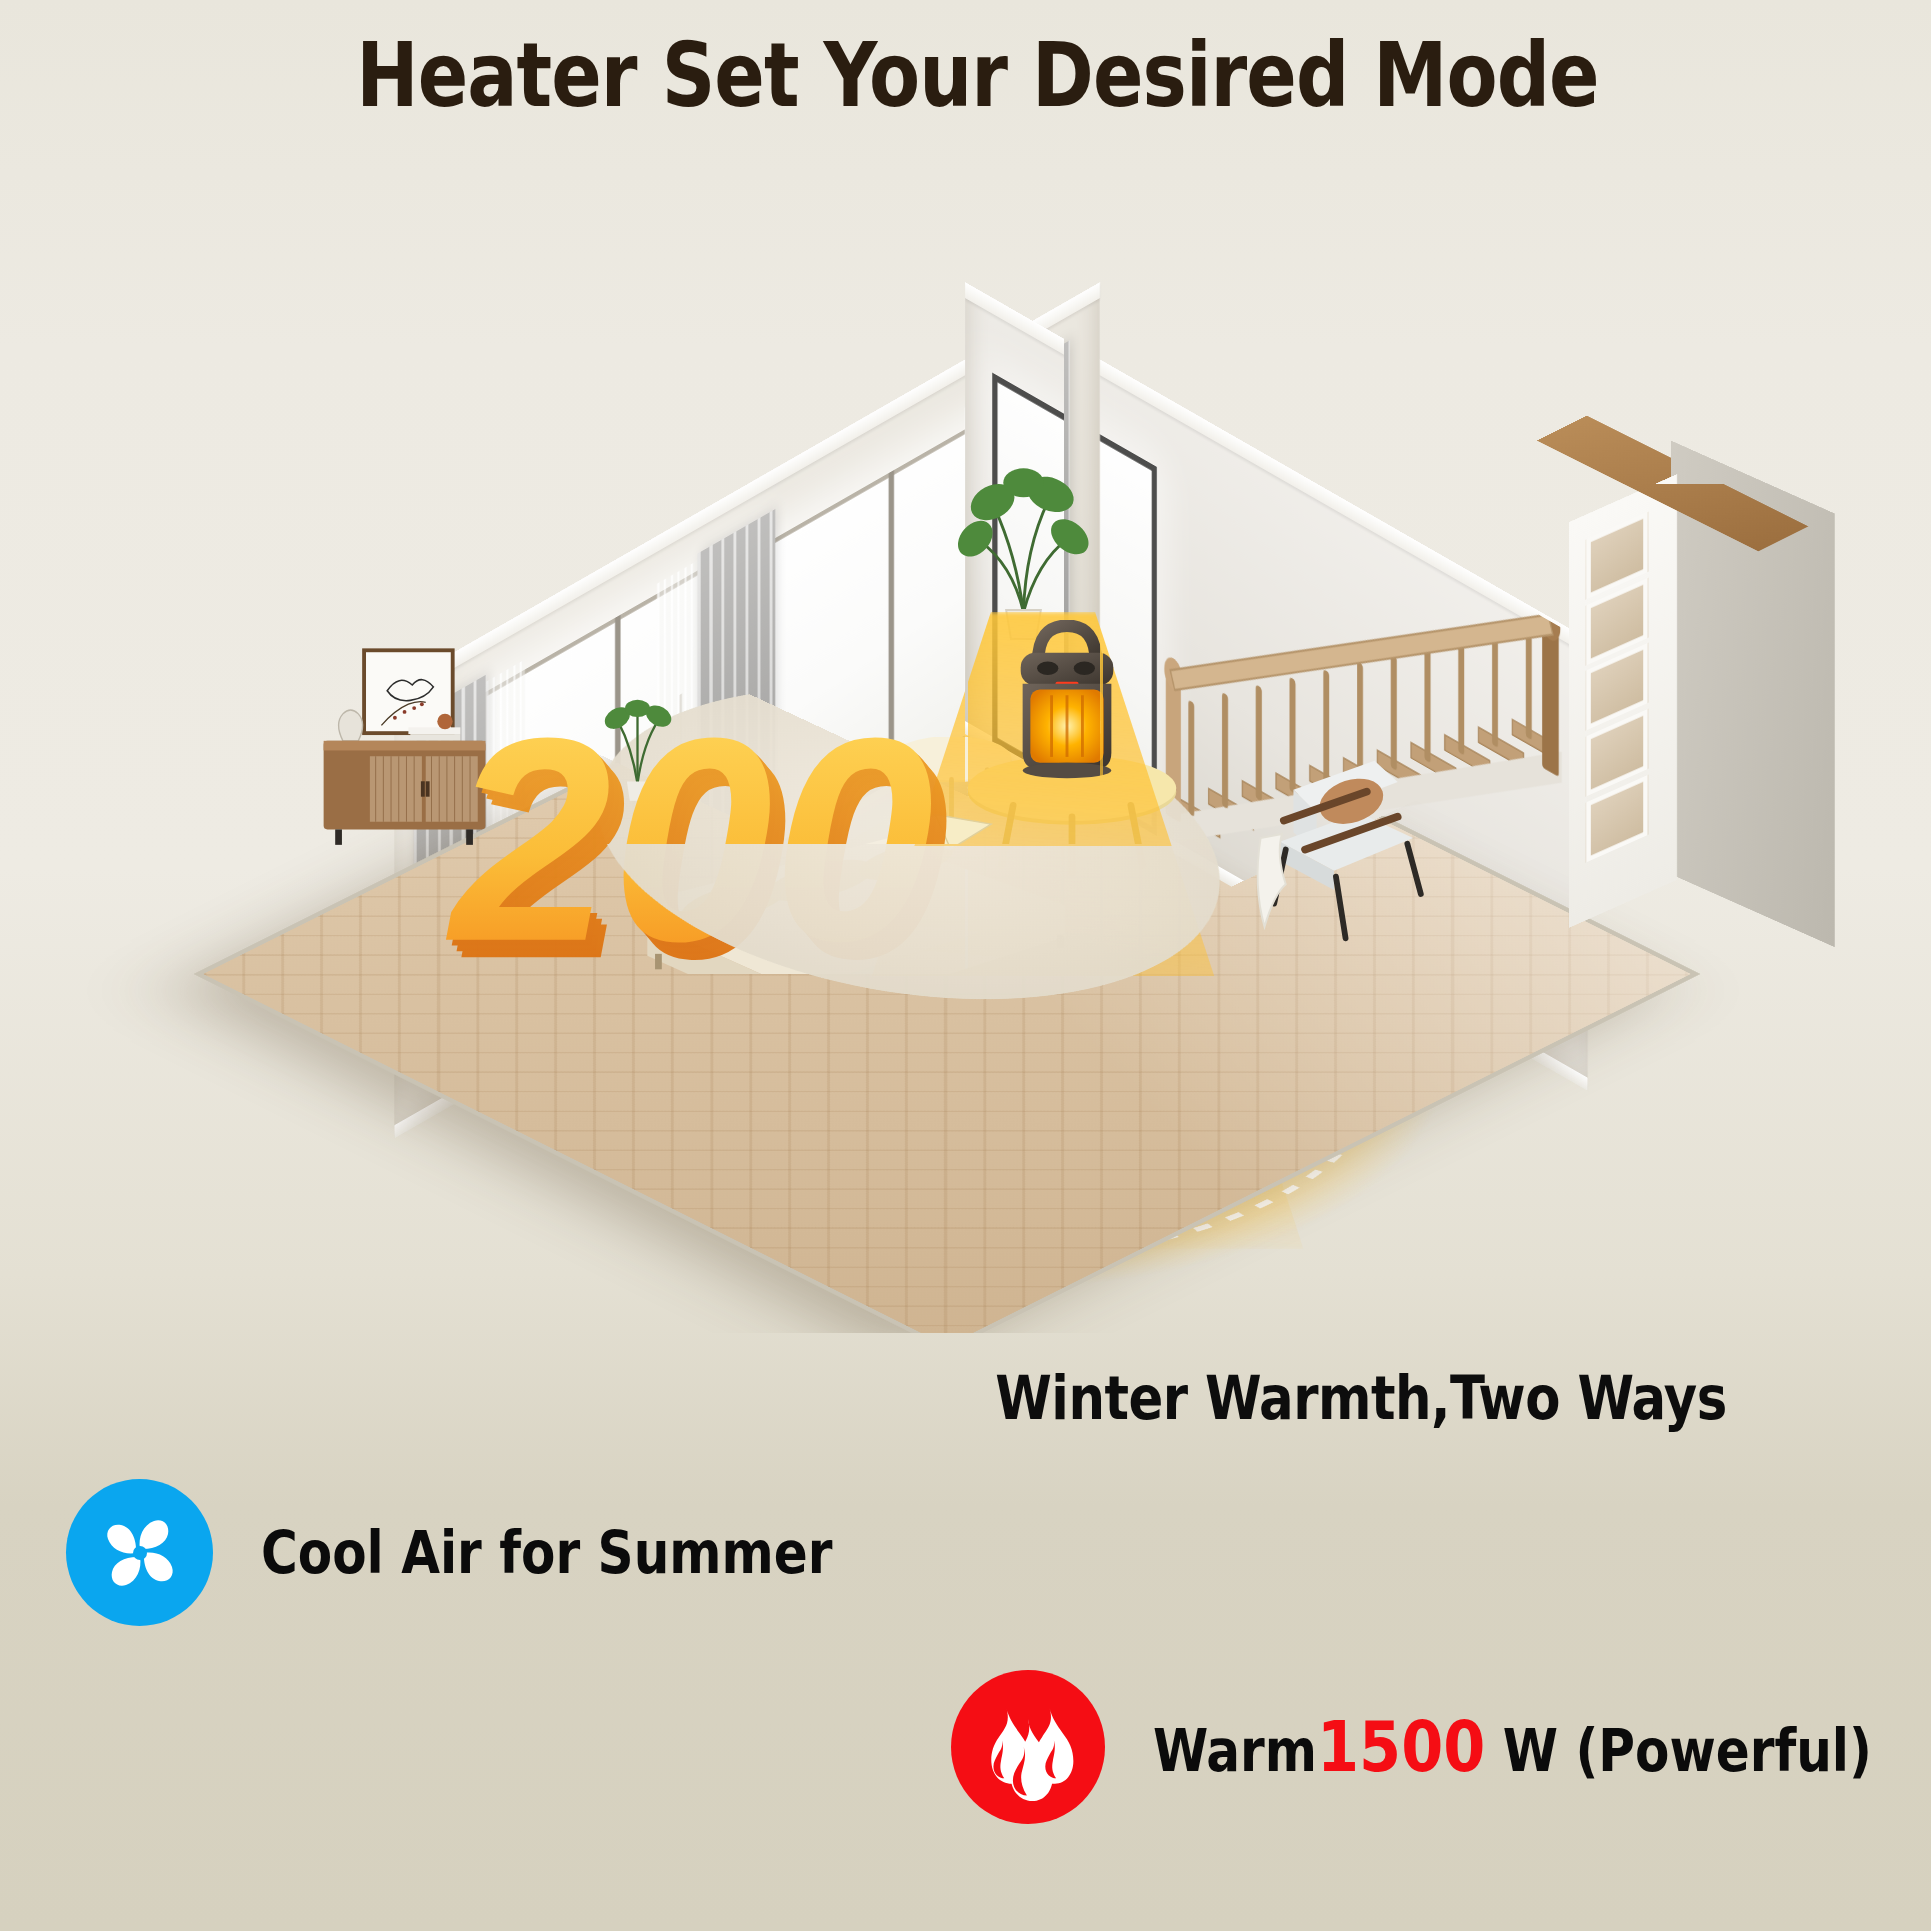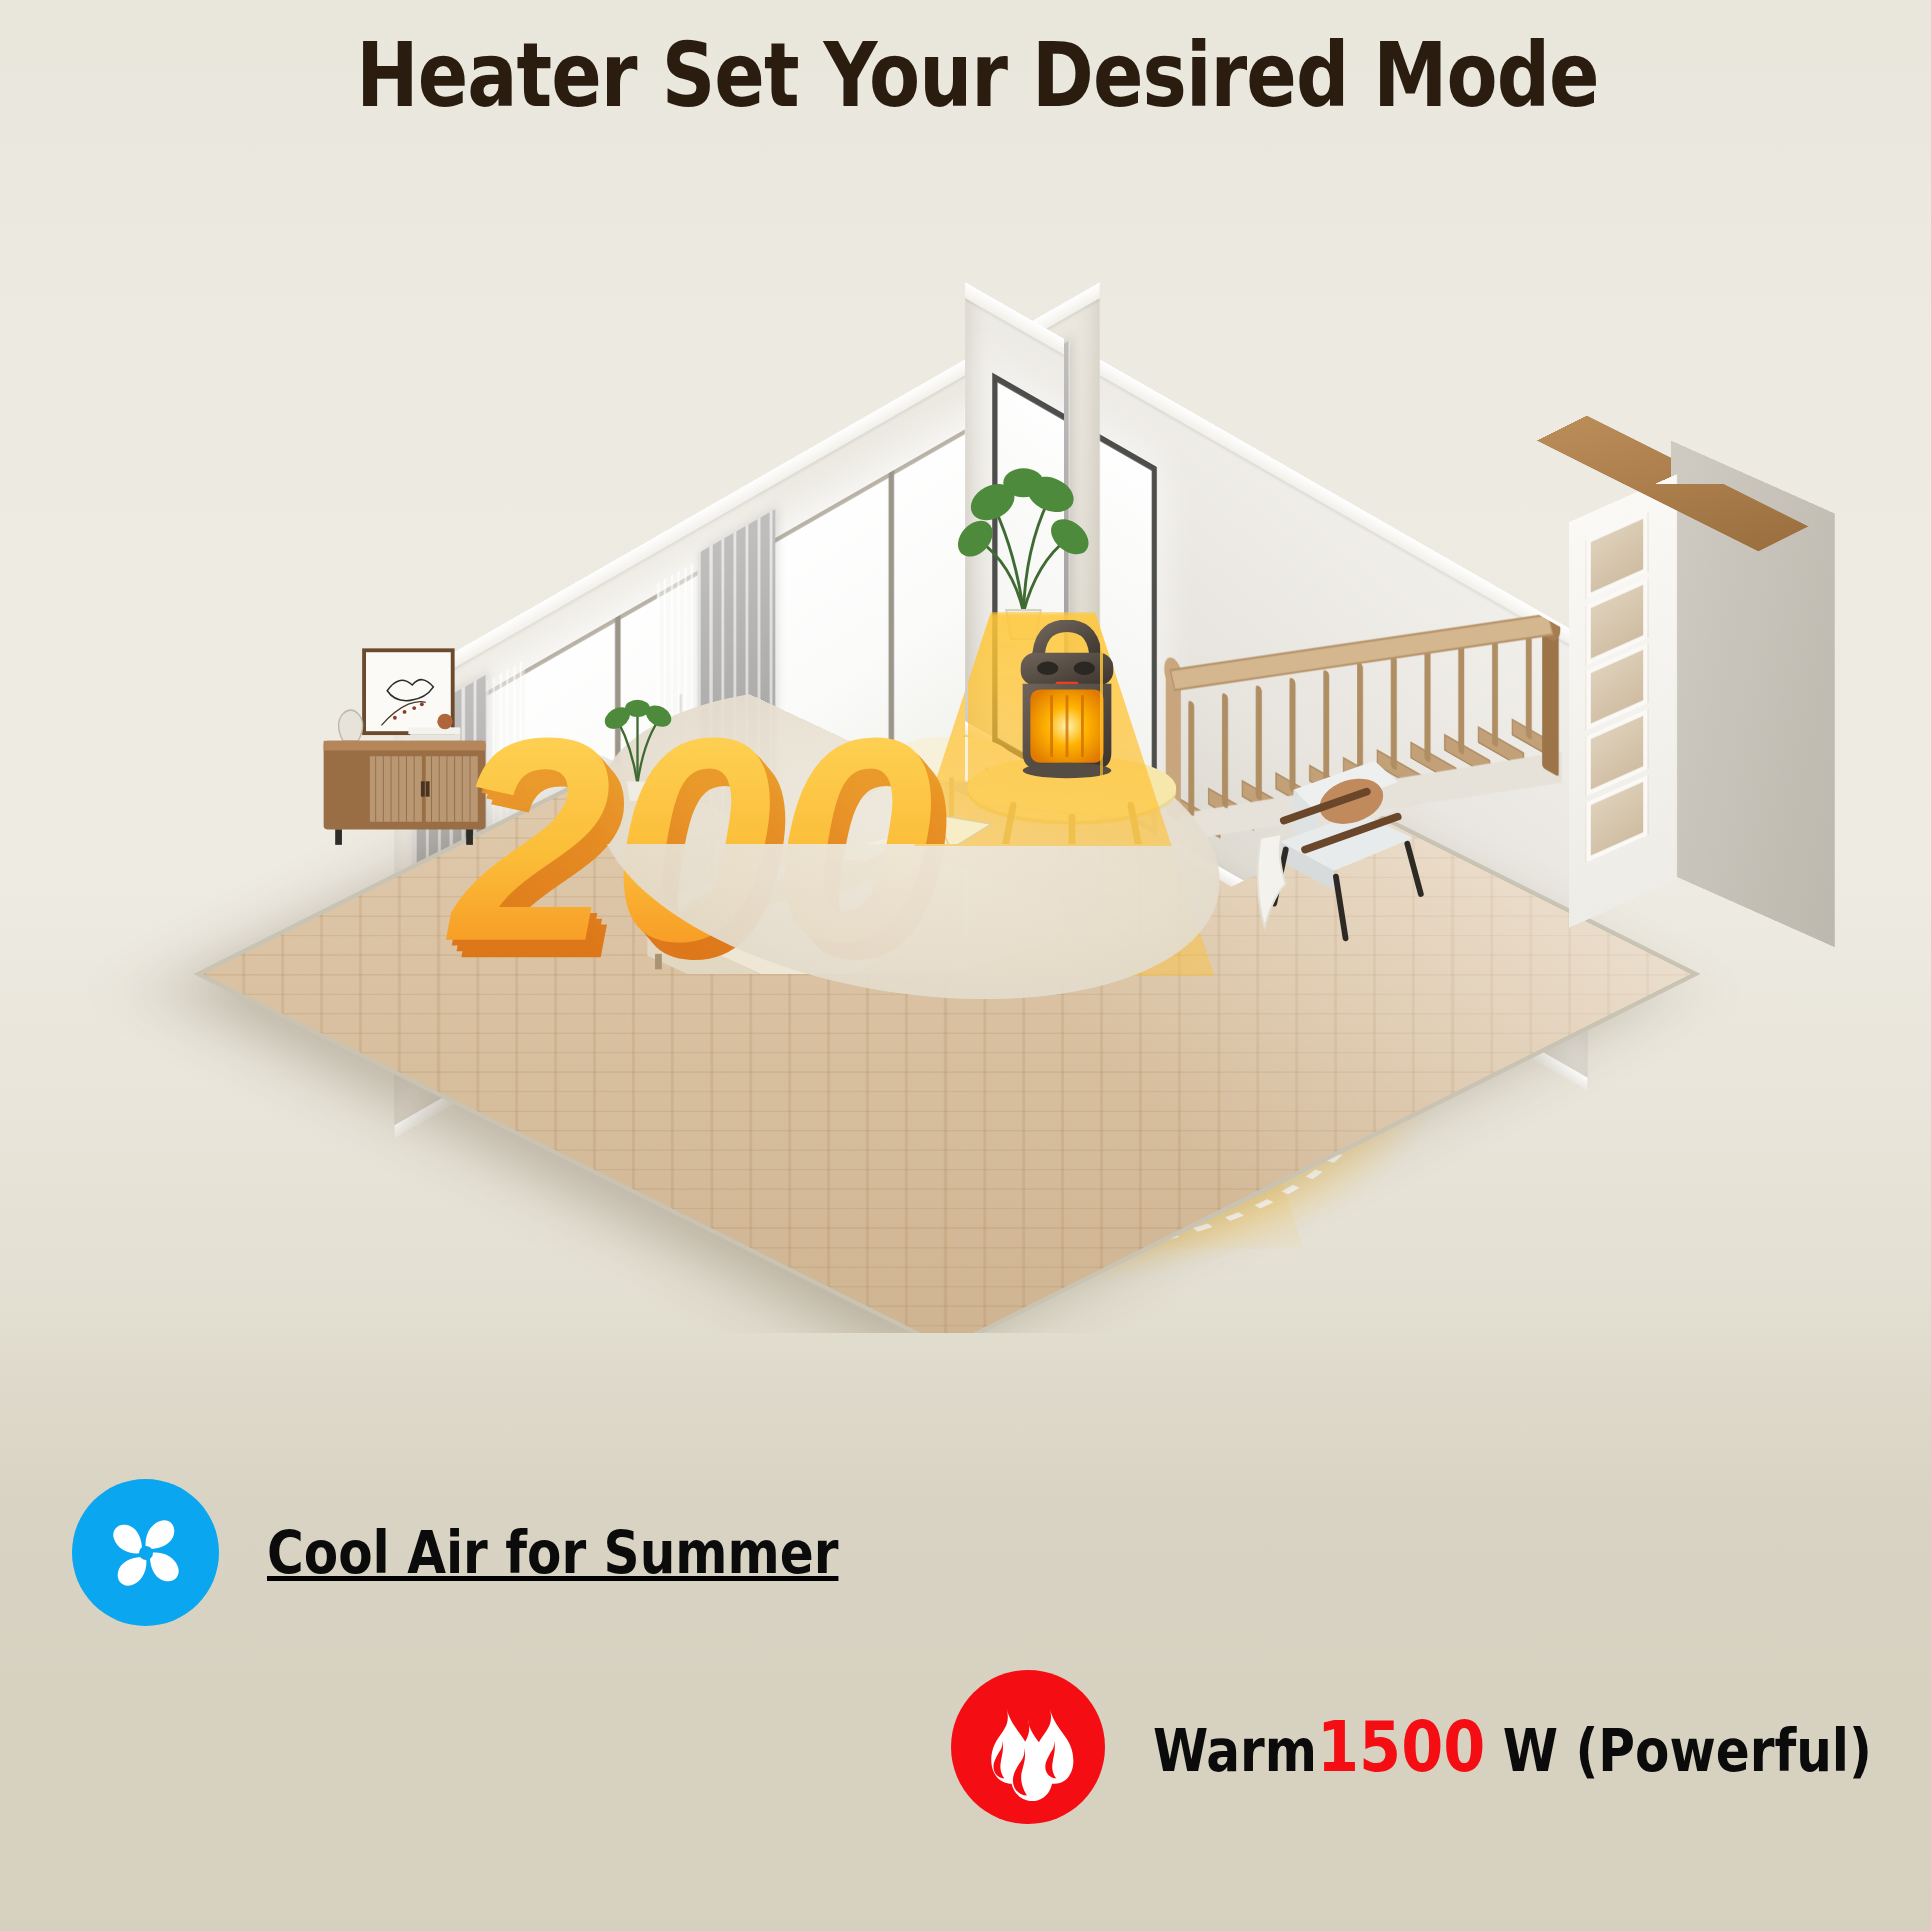--- a/index.html
+++ b/index.html
@@ -201,21 +201,21 @@
   }
   .winter-head{
     position:absolute; left:927px; top:31px; width:869px; text-align:center;
   }
   .winter-head span{
     font-family:"Liberation Sans Narrow","DejaVu Sans Condensed","Liberation Sans",sans-serif;
     font-size:60px; font-weight:bold; color:#0d0d0d; letter-spacing:-0.5px;
     transform:scaleX(.95); display:inline-block;
   }
   .frow{ position:absolute; display:flex; align-items:center; }
-  .fcool{ left:72px;  top:147px;text-decoration:underline; }
+  .fcool{ left:66px;  top:147px; }
   .f750 { left:932px; top:135px; }
   .f1500{ left:951px; top:338px; }
 
   .badge{ border-radius:50%; display:flex; align-items:center; justify-content:center; flex:0 0 auto; }
   .badge-cool { width:147px; height:147px; background:#0aa6ef; }
   .badge-750  { width:147px; height:147px; background:#f4671a; }
   .badge-1500 { width:154px; height:154px; background:#f50d14; }
 
   .flabel{
     margin-left:48px;
@@ -544,20 +544,23 @@
         <text x="322" y="498" font-family="'Liberation Sans',sans-serif" font-size="178" font-weight="bold" fill="url(#numSide)" transform="translate(4,4)">sq.ft</text>
       </g>
       <text x="322" y="498" font-family="'Liberation Sans',sans-serif" font-size="178" font-weight="bold" fill="url(#unitFace)">sq.ft</text>
     </svg>
 
   </div>
 </div>
 
 <div class="features">
 
+  <div class="winter-head">
+    <span>Winter Warmth,Two Ways</span>
+  </div>
 
   <div class="frow fcool">
     <div class="badge badge-cool">
       <svg width="100" height="100" viewBox="0 0 100 100">
         <g fill="#ffffff">
           <path d="M50 46c-2-12 3-24 14-28 9-3 16 4 14 13-2 10-14 16-28 15z"></path>
           <path d="M54 50c12-2 24 3 28 14 3 9-4 16-13 14-10-2-16-14-15-28z"></path>
           <path d="M50 54c2 12-3 24-14 28-9 3-16-4-14-13 2-10 14-16 28-15z"></path>
           <path d="M46 50c-12 2-24-3-28-14-3-9 4-16 13-14 10 2 16 14 15 28z"></path>
         </g>

